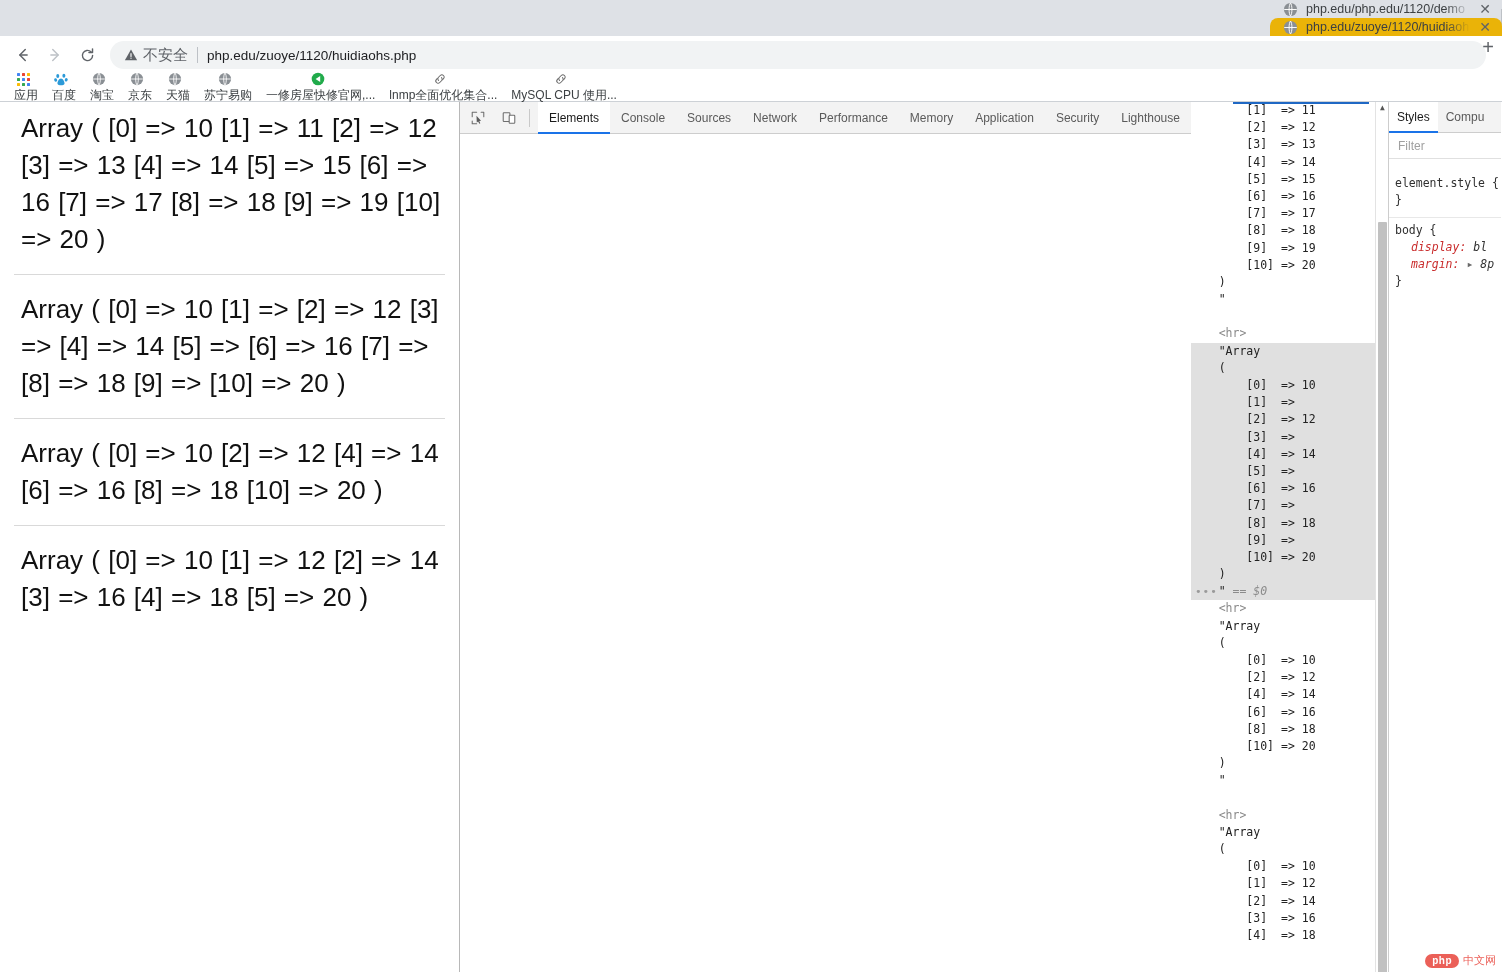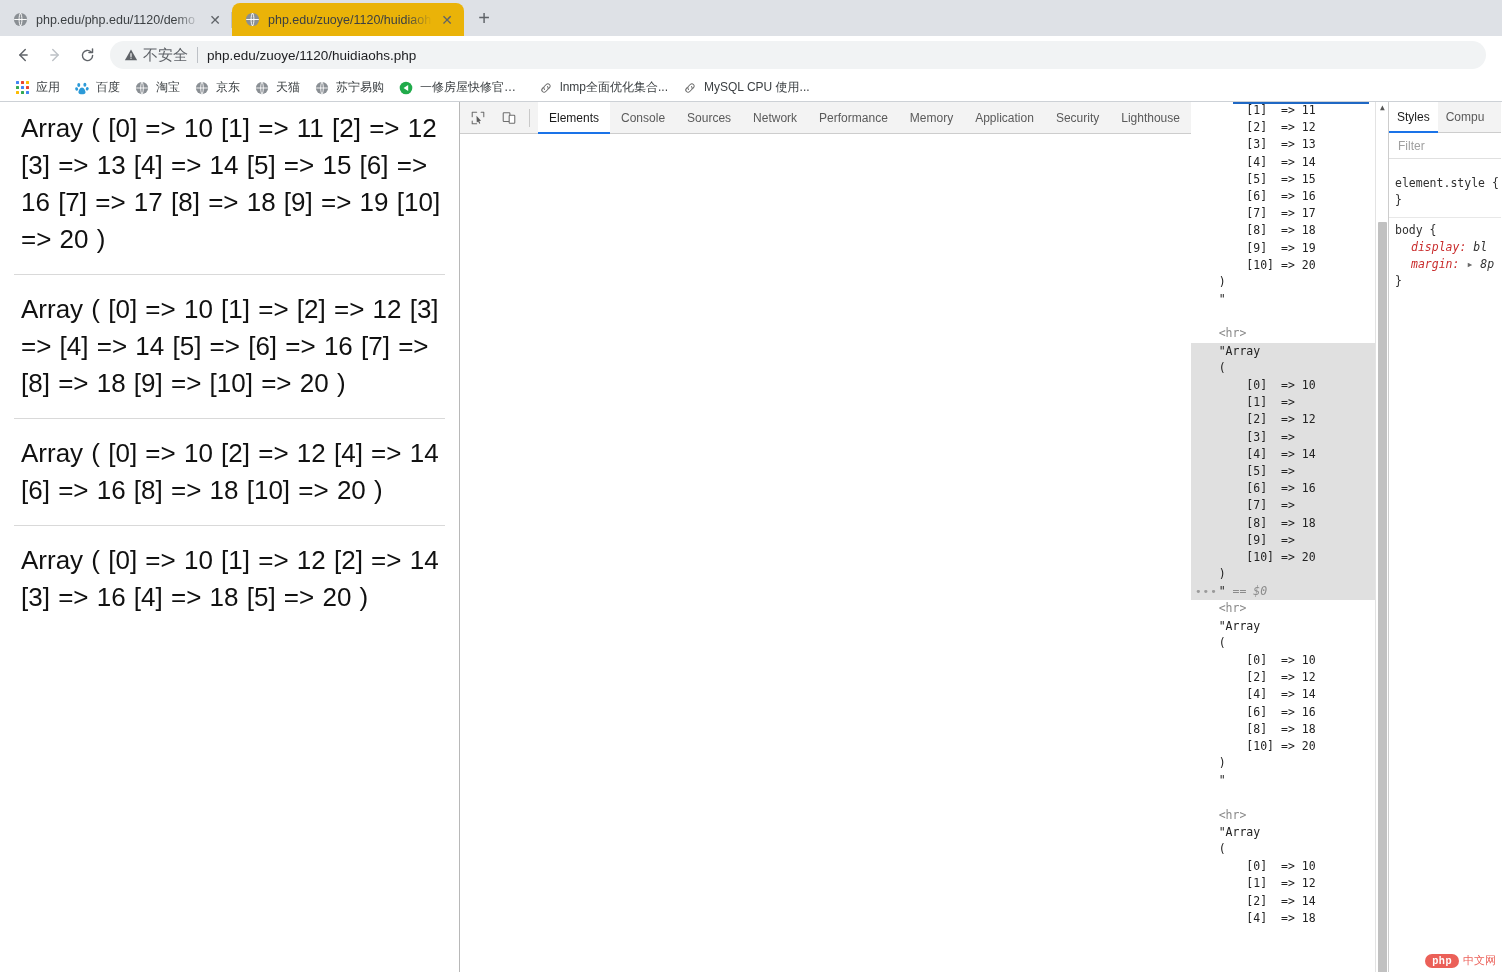--- a/index.html
+++ b/index.html
@@ -10,21 +10,21 @@
     background: #ffffff;
     overflow: hidden;
     position: relative;
   }
 
   
   #browser-chrome { width: 1502px; background: #dee1e6; }
 
   #tab-strip {
     height: 36px; display: flex; align-items: flex-end;
-    background: #dee1e6; position: relative;
+    background: #dee1e6; padding-left: 8px; position: relative; flex-direction: column;
   }
   .tab {
     height: 33px; display: flex; align-items: center;
     padding: 0 8px 0 12px; min-width: 232px; max-width: 240px;
     border-radius: 8px 8px 0 0; position: relative;
     font-size: 12.5px; color: #3c4043;
   }
   .tab.inactive { background: #dee1e6; }
   .tab.active { background: #eab308; }
   .tab-favicon {
@@ -81,21 +81,21 @@
     overflow: hidden;
   }
 
   #bookmarks-bar {
     height: 28px; background: #ffffff; display: flex; align-items: center;
     padding: 0 8px; border-bottom: 1px solid #cdd1d6;
   }
   .bm {
     display: flex; align-items: center; padding: 2px 8px 2px 6px;
     border-radius: 4px; font-size: 12px; color: #3c4043;
-    white-space: nowrap; max-width: 150px;
+    white-space: nowrap; max-width: 150px; flex-direction: column;
   }
   .bm-ico {
     width: 16px; height: 16px; flex: 0 0 16px; margin-right: 6px;
     display: inline-flex; align-items: center; justify-content: center;
   }
   .bm-label { overflow: hidden; text-overflow: ellipsis; }
   .apps-grid {
     display: grid; grid-template-columns: repeat(3, 3px);
     grid-template-rows: repeat(3, 3px); gap: 2px;
   }
@@ -483,20 +483,21 @@
             <div class="dom-line"><span>        [10] =&gt; 20</span></div>
             <div class="dom-line"><span>    )</span></div>
             <div class="dom-line"><span>    "</span></div>
             <div class="dom-line"><span></span></div>
             <div class="dom-line"><span class="tagname">    &lt;hr&gt;</span></div>
             <div class="dom-line"><span>    "Array</span></div>
             <div class="dom-line"><span>    (</span></div>
             <div class="dom-line"><span>        [0]  =&gt; 10</span></div>
             <div class="dom-line"><span>        [1]  =&gt; 12</span></div>
             <div class="dom-line"><span>        [2]  =&gt; 14</span></div>
+            <div class="dom-line"><span>        [3]  =&gt; 16</span></div>
             <div class="dom-line"><span>        [4]  =&gt; 18</span></div>
           </div>
         <div id="dom-scrollbar-track">
           <div id="dom-scroll-up">▲</div>
           <div id="dom-scrollbar-thumb"></div>
         </div>
       </div>
 
       <div id="styles-pane">
         <div id="styles-tabbar">

